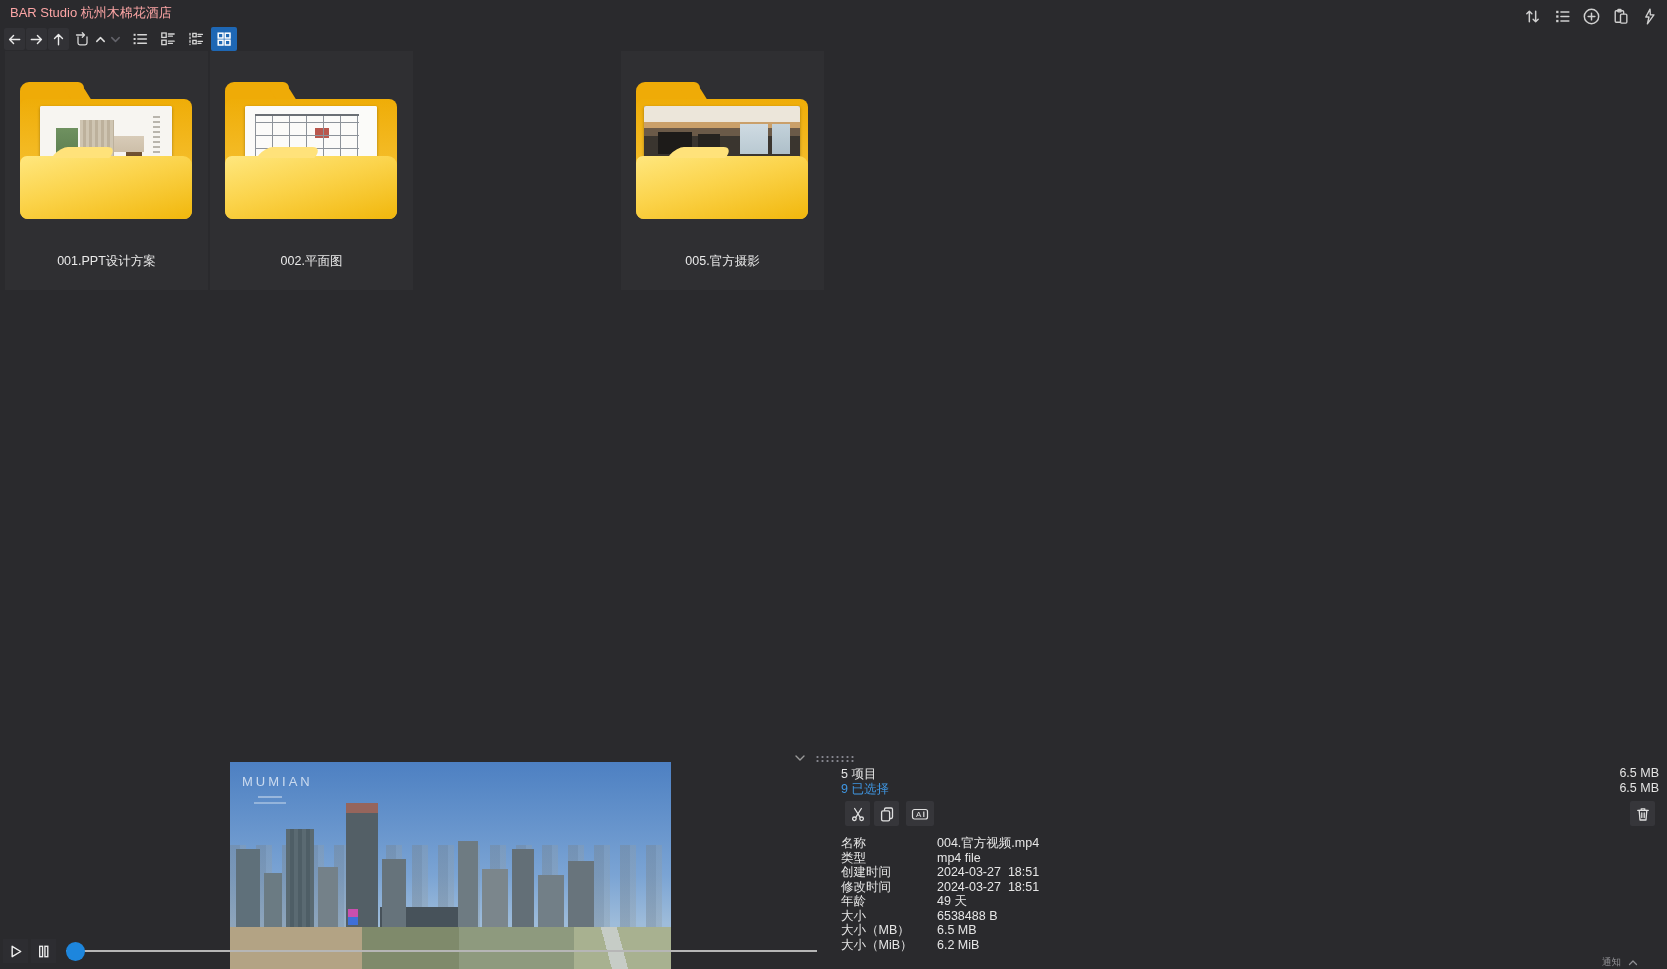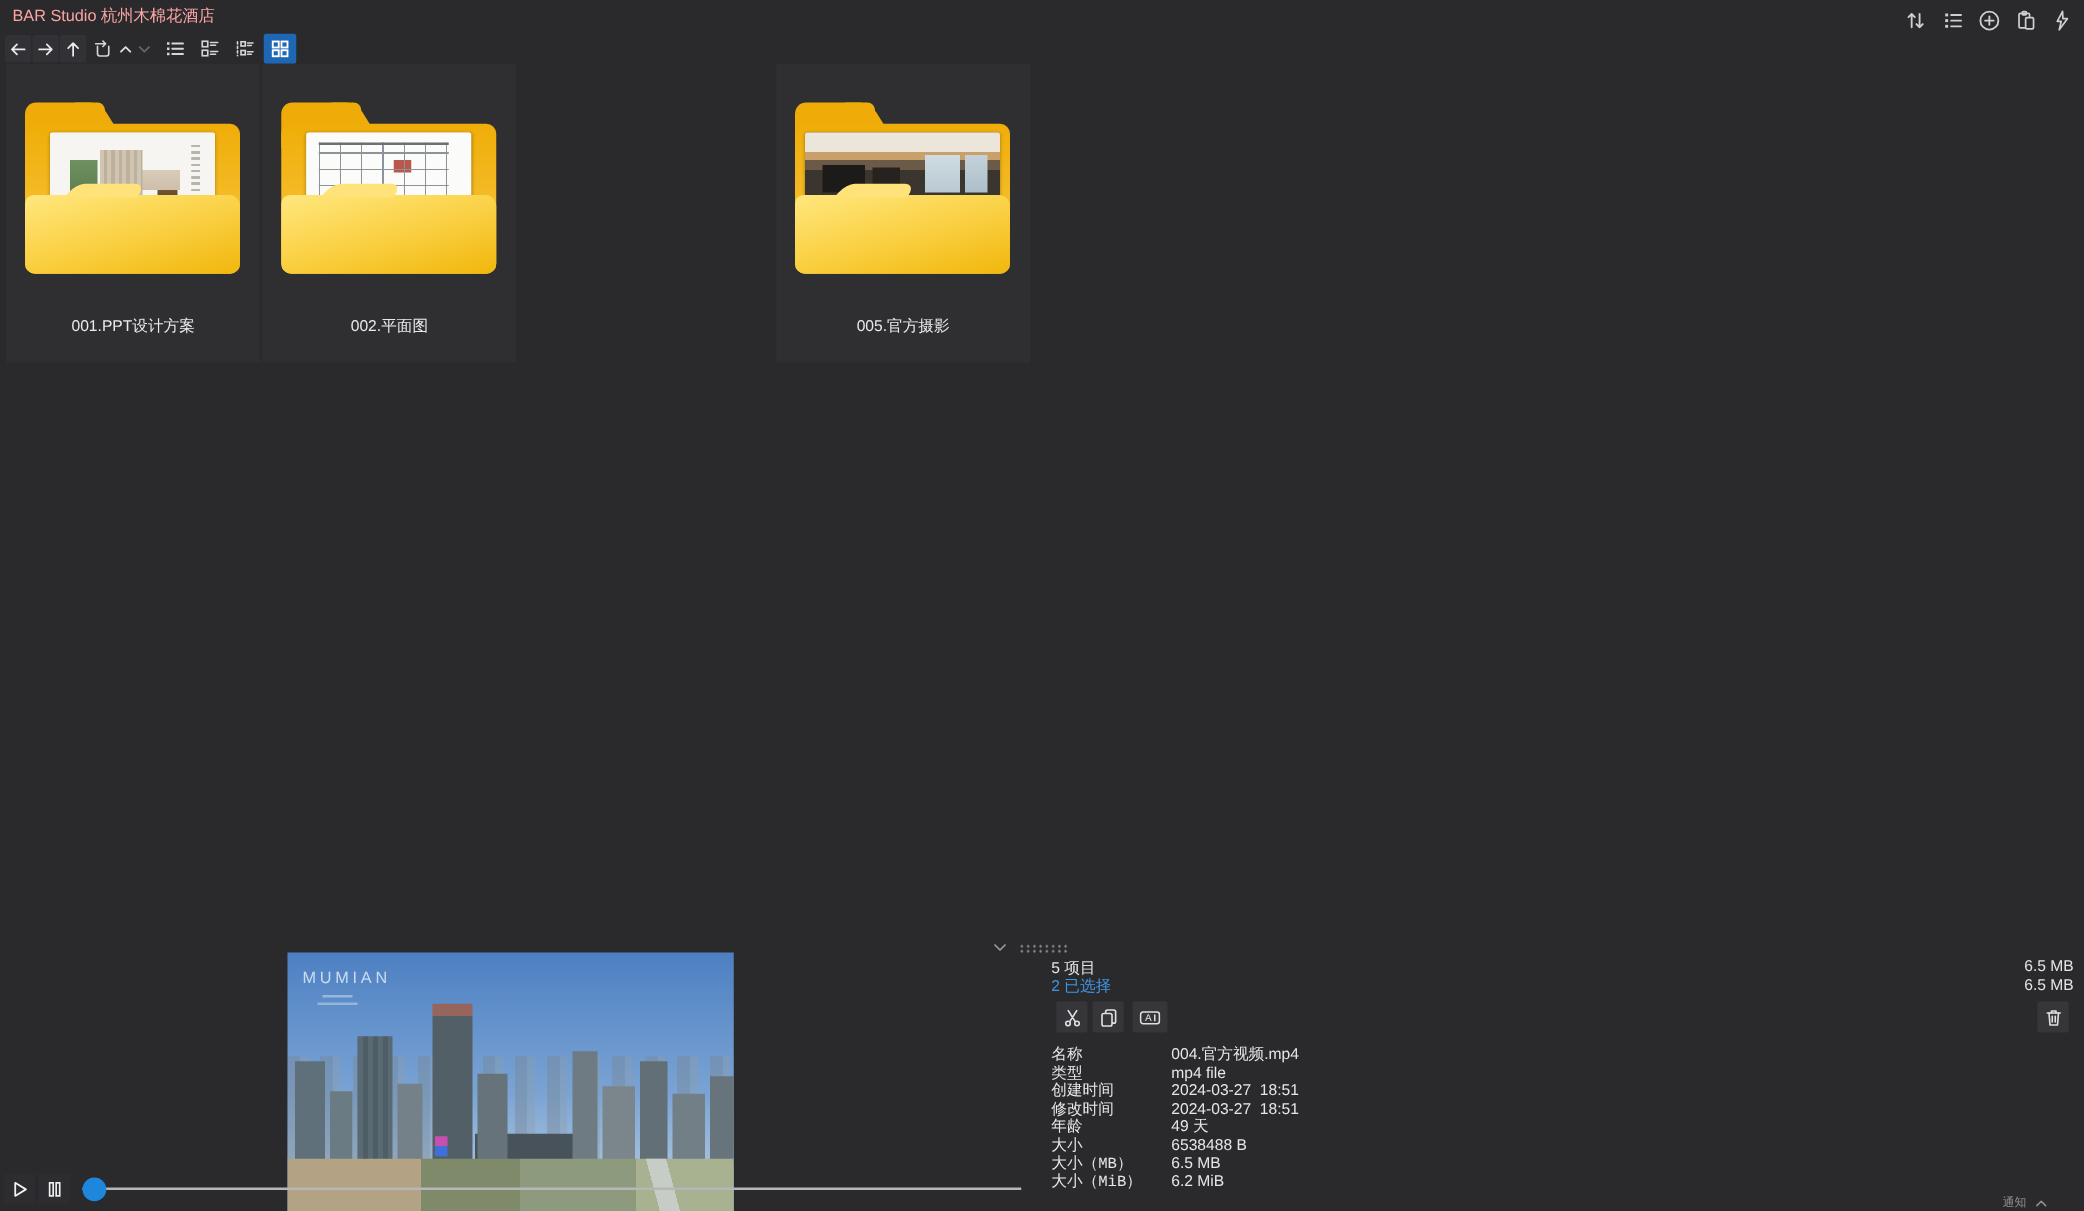--- a/index.html
+++ b/index.html
@@ -72,21 +72,21 @@
       clip-path:polygon(0 0, calc(100% - 38px) 0, 100% 38px, 100% 100%, 0 100%); }
   .mp4-icon .fold { position:absolute; right:0; top:0; width:38px; height:38px; background:#c9d4dc;
       clip-path:polygon(0 0, 0 100%, 100% 100%); }
   .mp4-icon .psq { position:absolute; left:41px; top:38px; width:77px; height:82px; background:#2196f3;
       display:flex; align-items:center; justify-content:center; }
   .mp4-icon .ptri { width:0; height:0; border-left:30px solid #fff; border-top:19px solid transparent; border-bottom:19px solid transparent; margin-left:8px; }
   .mp4-icon .banner { position:absolute; left:0; bottom:0; width:154px; height:39px; background:#1787e0;
       color:#fff; font-size:30px; font-weight:bold; text-align:center; line-height:39px; letter-spacing:1px; }
 
   
-  .video { position:absolute; left:230px; top:762px; width:357px; height:207px; overflow:hidden;
+  .video { position:absolute; left:230px; top:762px; width:441px; height:207px; overflow:hidden;
            background:linear-gradient(180deg,#4d80c2 0%,#7ba4d4 55%,#9ebcda 78%); }
   .vfar { position:absolute; left:0; right:0; bottom:38px; height:86px; opacity:.8;
           background:repeating-linear-gradient(90deg, rgba(120,135,148,.55) 0 10px, rgba(142,156,166,.45) 10px 16px, rgba(0,0,0,0) 16px 26px); }
   .vground { position:absolute; left:0; right:0; bottom:0; height:42px;
           background:linear-gradient(90deg,#b3a384 0 30%,#7f8a6b 30% 52%,#8e9a7e 52% 78%,#a8b190 78%); }
   .vroad { position:absolute; right:-20px; bottom:0; width:150px; height:42px;
           background:linear-gradient(75deg, transparent 44%, #c6ccc6 44% 54%, transparent 54%); }
   .bld { position:absolute; bottom:36px; }
   .b1 { left:6px;  width:24px; height:84px;  background:#5f707a; }
   .b2 { left:34px; width:18px; height:60px;  background:#6b7b83; }
@@ -114,21 +114,21 @@
 
   
   .fly-chev { position:absolute; left:793px; top:752px; width:14px; height:12px; }
   .fly-handle { position:absolute; left:815px; top:755px; width:40px; height:8px;
        background-image:radial-gradient(#85858d 1px, transparent 1.3px); background-size:5px 4px; }
   .cnt { position:absolute; left:841px; font-size:12.5px; color:#e4e4e4; white-space:nowrap; }
   .cnt.right { left:auto; right:8px; text-align:right; }
   .cnt.blue { color:#3f96e2; }
   .act-btn { position:absolute; top:801px; width:25px; height:25px; background:#36363a; border-radius:2px; display:flex; align-items:center; justify-content:center; }
   .drow { position:absolute; left:841px; font-size:12.5px; color:#e6e6e6; white-space:nowrap; }
-  .drow .dl { display:inline-block; width:96px;font-family:Liberation Mono, monospace; }
+  .drow .dl { display:inline-block; width:96px; }
   .drow .dv { white-space:pre; }
 
   
   .notify { position:absolute; left:1602px; top:956px; font-size:9.5px; color:#8f8f93; }
   .notify-chev { position:absolute; left:1627px; top:958px; width:12px; height:9px; }
 </style>
 </head>
 <body>
 
 <div id="app">
@@ -319,21 +319,21 @@
 
   <div class="fly-chev">
     <svg width="14" height="12" viewBox="0 0 14 12" fill="none" stroke="#9a9a9a" stroke-width="1.4" stroke-linecap="round" stroke-linejoin="round">
         <path d="M3 4 L7 8 L11 4"></path>
       </svg>
   </div>
   <div class="fly-handle"></div>
 
   <div class="cnt" style="top:766px">5 项目</div>
   <div class="cnt right" style="top:766px">6.5 MB</div>
-  <div class="cnt blue" style="top:781px">2 已选择</div>
+  <div class="cnt blue" style="top:781px">9 已选择</div>
   <div class="cnt right" style="top:781px">6.5 MB</div>
 
   <div class="act-btn" style="left:845px">
     <svg width="18" height="18" viewBox="0 0 18 18" fill="none" stroke="#e0e0e0" stroke-width="1.3" stroke-linecap="round">
       <path d="M5.6 3.5 L11.2 12.3 M12.4 3.5 L6.8 12.3"></path>
       <circle cx="5.4" cy="13.8" r="1.8"></circle>
         <circle cx="12.6" cy="13.8" r="1.8"></circle>
     </svg>
   </div>
   <div class="act-btn" style="left:874px">

